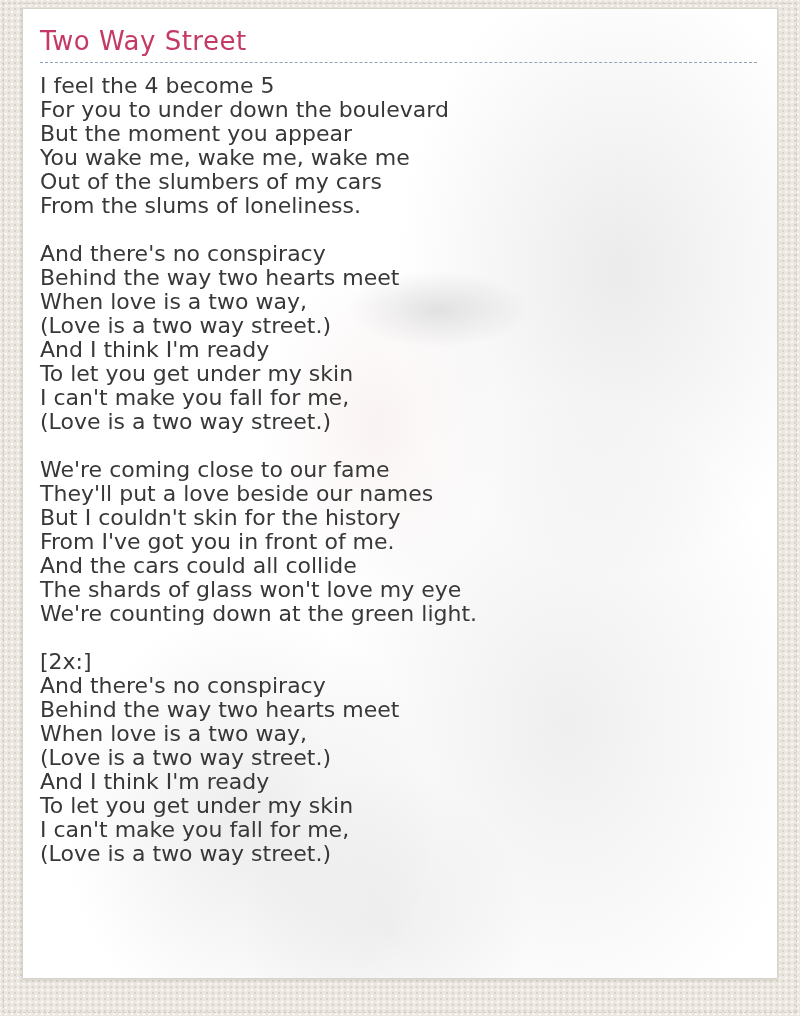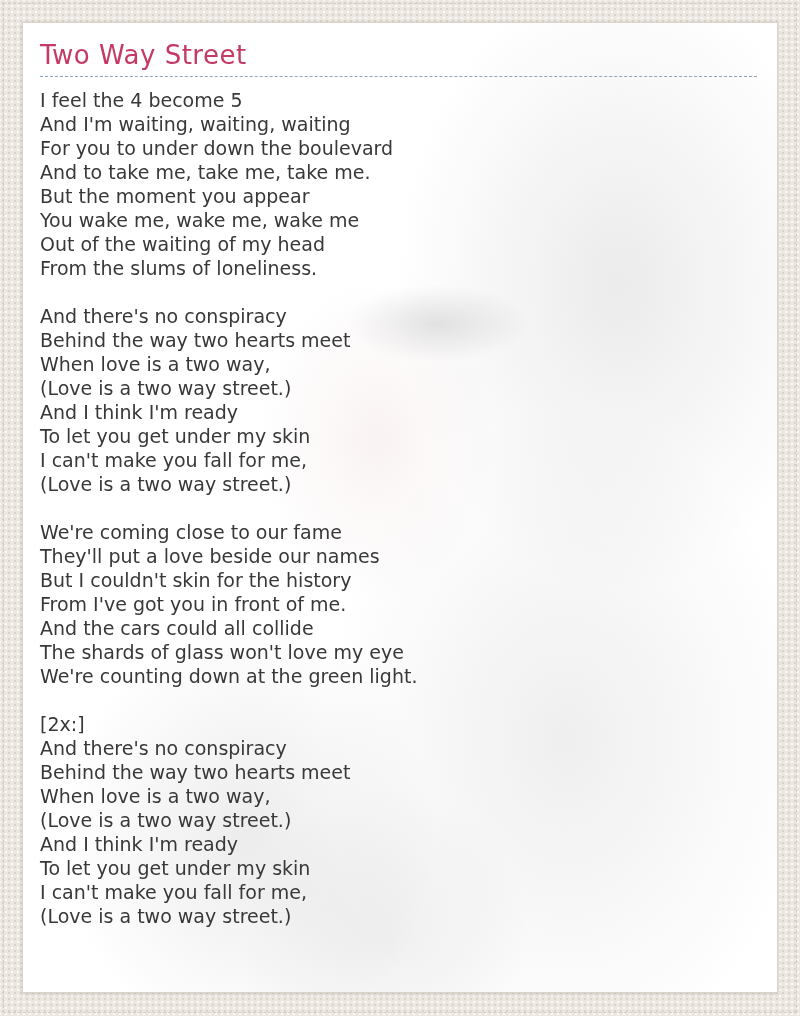--- a/index.html
+++ b/index.html
@@ -23,21 +23,21 @@
   .page-frame {
     position: absolute;
     inset: 3px;
     border: 1px dashed #d4cec4;
     pointer-events: none;
     z-index: 0;
   }
   .card {
     position: absolute;
     left: 22px;
-    top: 22px;
+    top: 8px;
     width: 756px;
     height: 971px;
     box-sizing: border-box;
     background: #ffffff;
     border: 1px solid #d9d4cb;
     box-shadow: 0 1px 4px rgba(0,0,0,0.12);
     padding: 17px 20px 0 17px;
     z-index: 1;
     overflow: hidden;
   }
@@ -84,21 +84,21 @@
   .dashed-separator {
     position: relative;
     border: 0;
     border-bottom: 1px dashed #8fa3c0;
     margin: 6px 0 0 0;
     height: 0;
   }
   .lyrics {
     position: relative;
     margin-top: 11px;
-    font-size: 19px;
+    font-size: 22px;
     line-height: 24px;
     color: #383838;
   }
   .verse { margin: 0 0 24px 0; }
   .verse:last-child { margin-bottom: 0; }
   .lyric-line { white-space: pre; }
 </style>
 </head>
 <body>
 
@@ -109,26 +109,24 @@
 
   <div class="header">
     <h1 class="song-title">Two Way Street</h1>
   </div>
 
   <hr class="dashed-separator">
 
   <div class="lyrics">
       <div class="verse">
         <div class="lyric-line">I feel the 4 become 5</div>
-        <div class="lyric-line">And I'm waiting, waiting, waiting</div>
         <div class="lyric-line">For you to under down the boulevard</div>
-        <div class="lyric-line">And to take me, take me, take me.</div>
         <div class="lyric-line">But the moment you appear</div>
         <div class="lyric-line">You wake me, wake me, wake me</div>
-        <div class="lyric-line">Out of the waiting of my head</div>
+        <div class="lyric-line">Out of the slumbers of my cars</div>
         <div class="lyric-line">From the slums of loneliness.</div>
       </div>
       <div class="verse">
         <div class="lyric-line">And there's no conspiracy</div>
         <div class="lyric-line">Behind the way two hearts meet</div>
         <div class="lyric-line">When love is a two way,</div>
         <div class="lyric-line">(Love is a two way street.)</div>
         <div class="lyric-line">And I think I'm ready</div>
         <div class="lyric-line">To let you get under my skin</div>
         <div class="lyric-line">I can't make you fall for me,</div>

